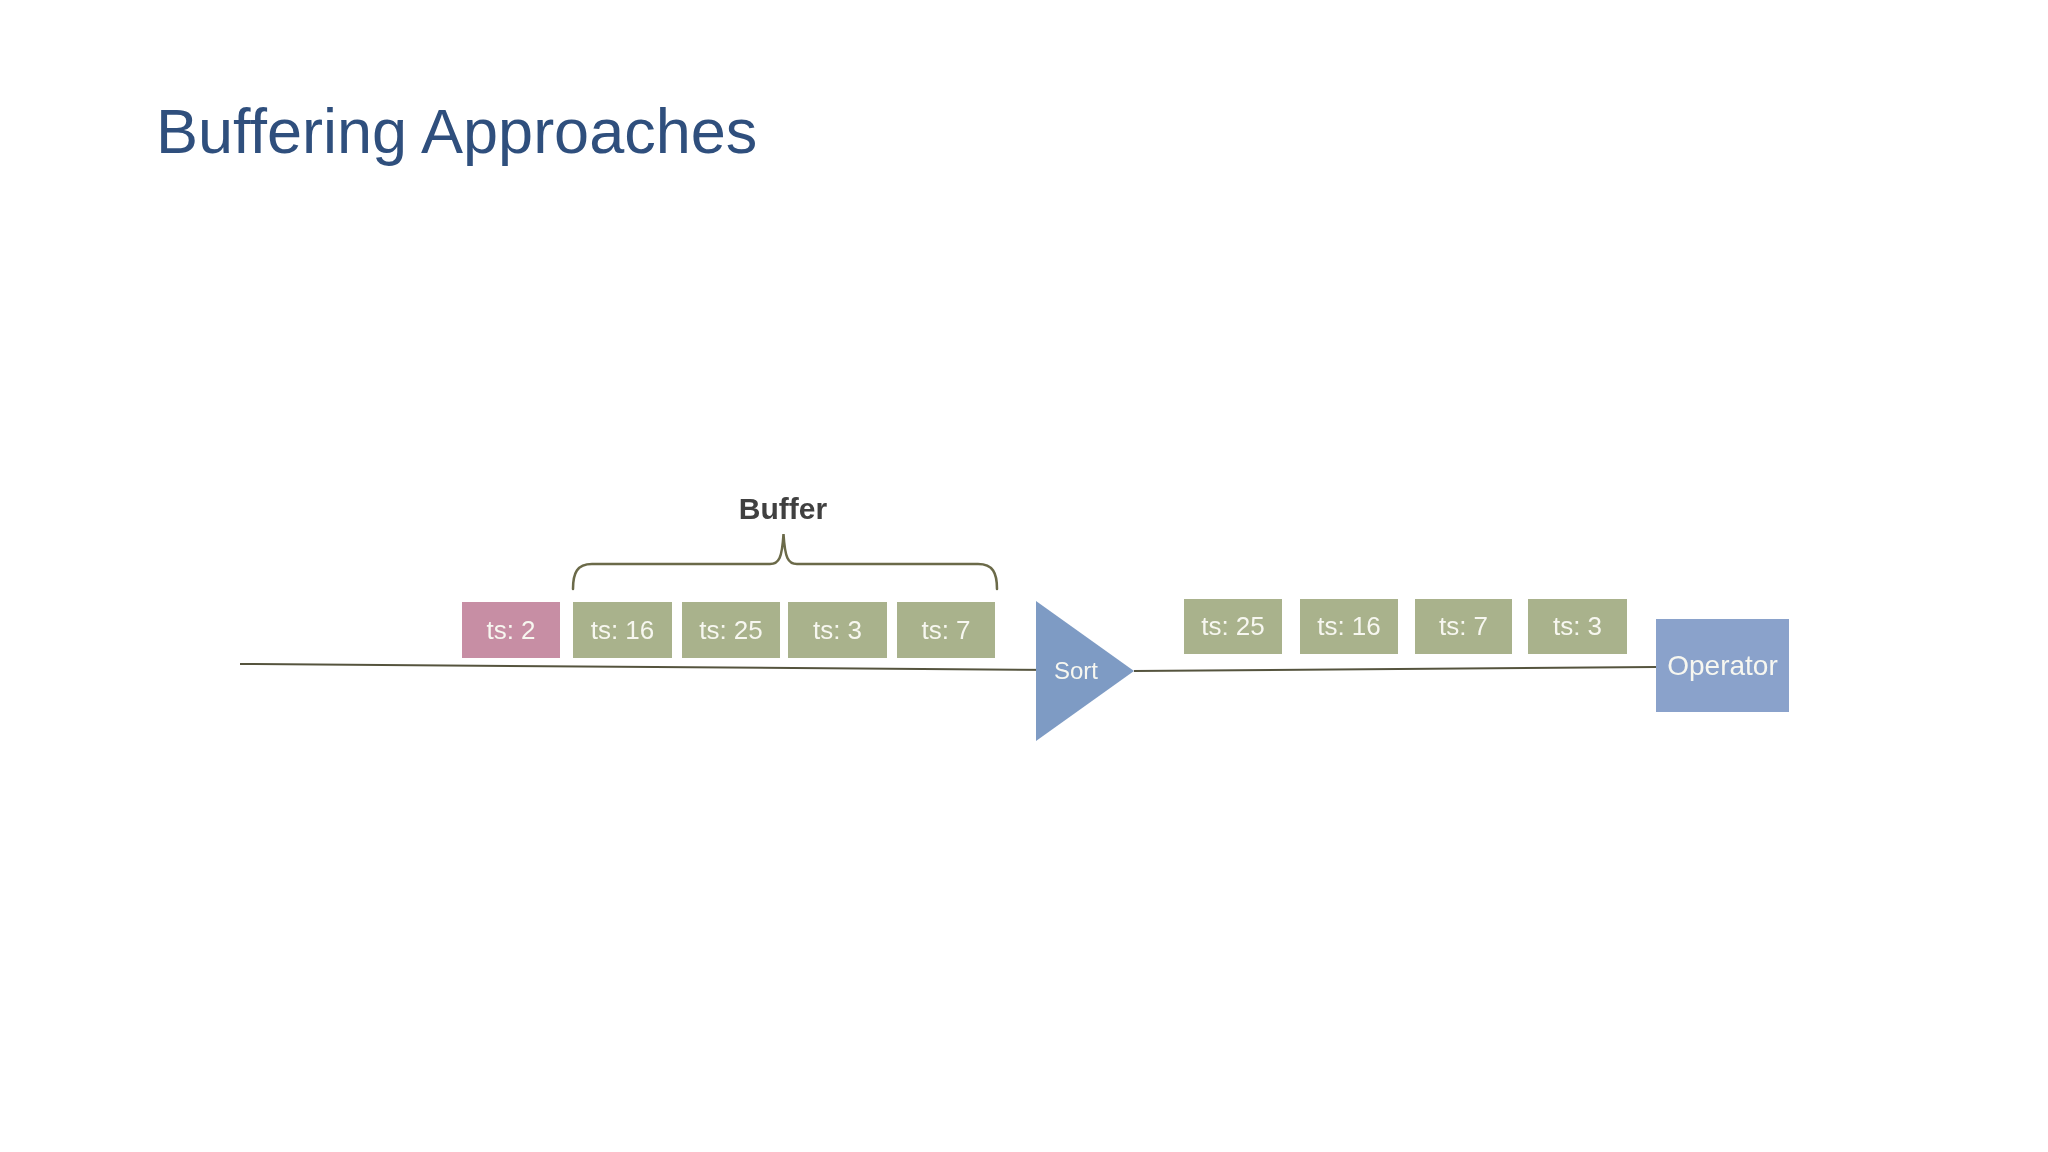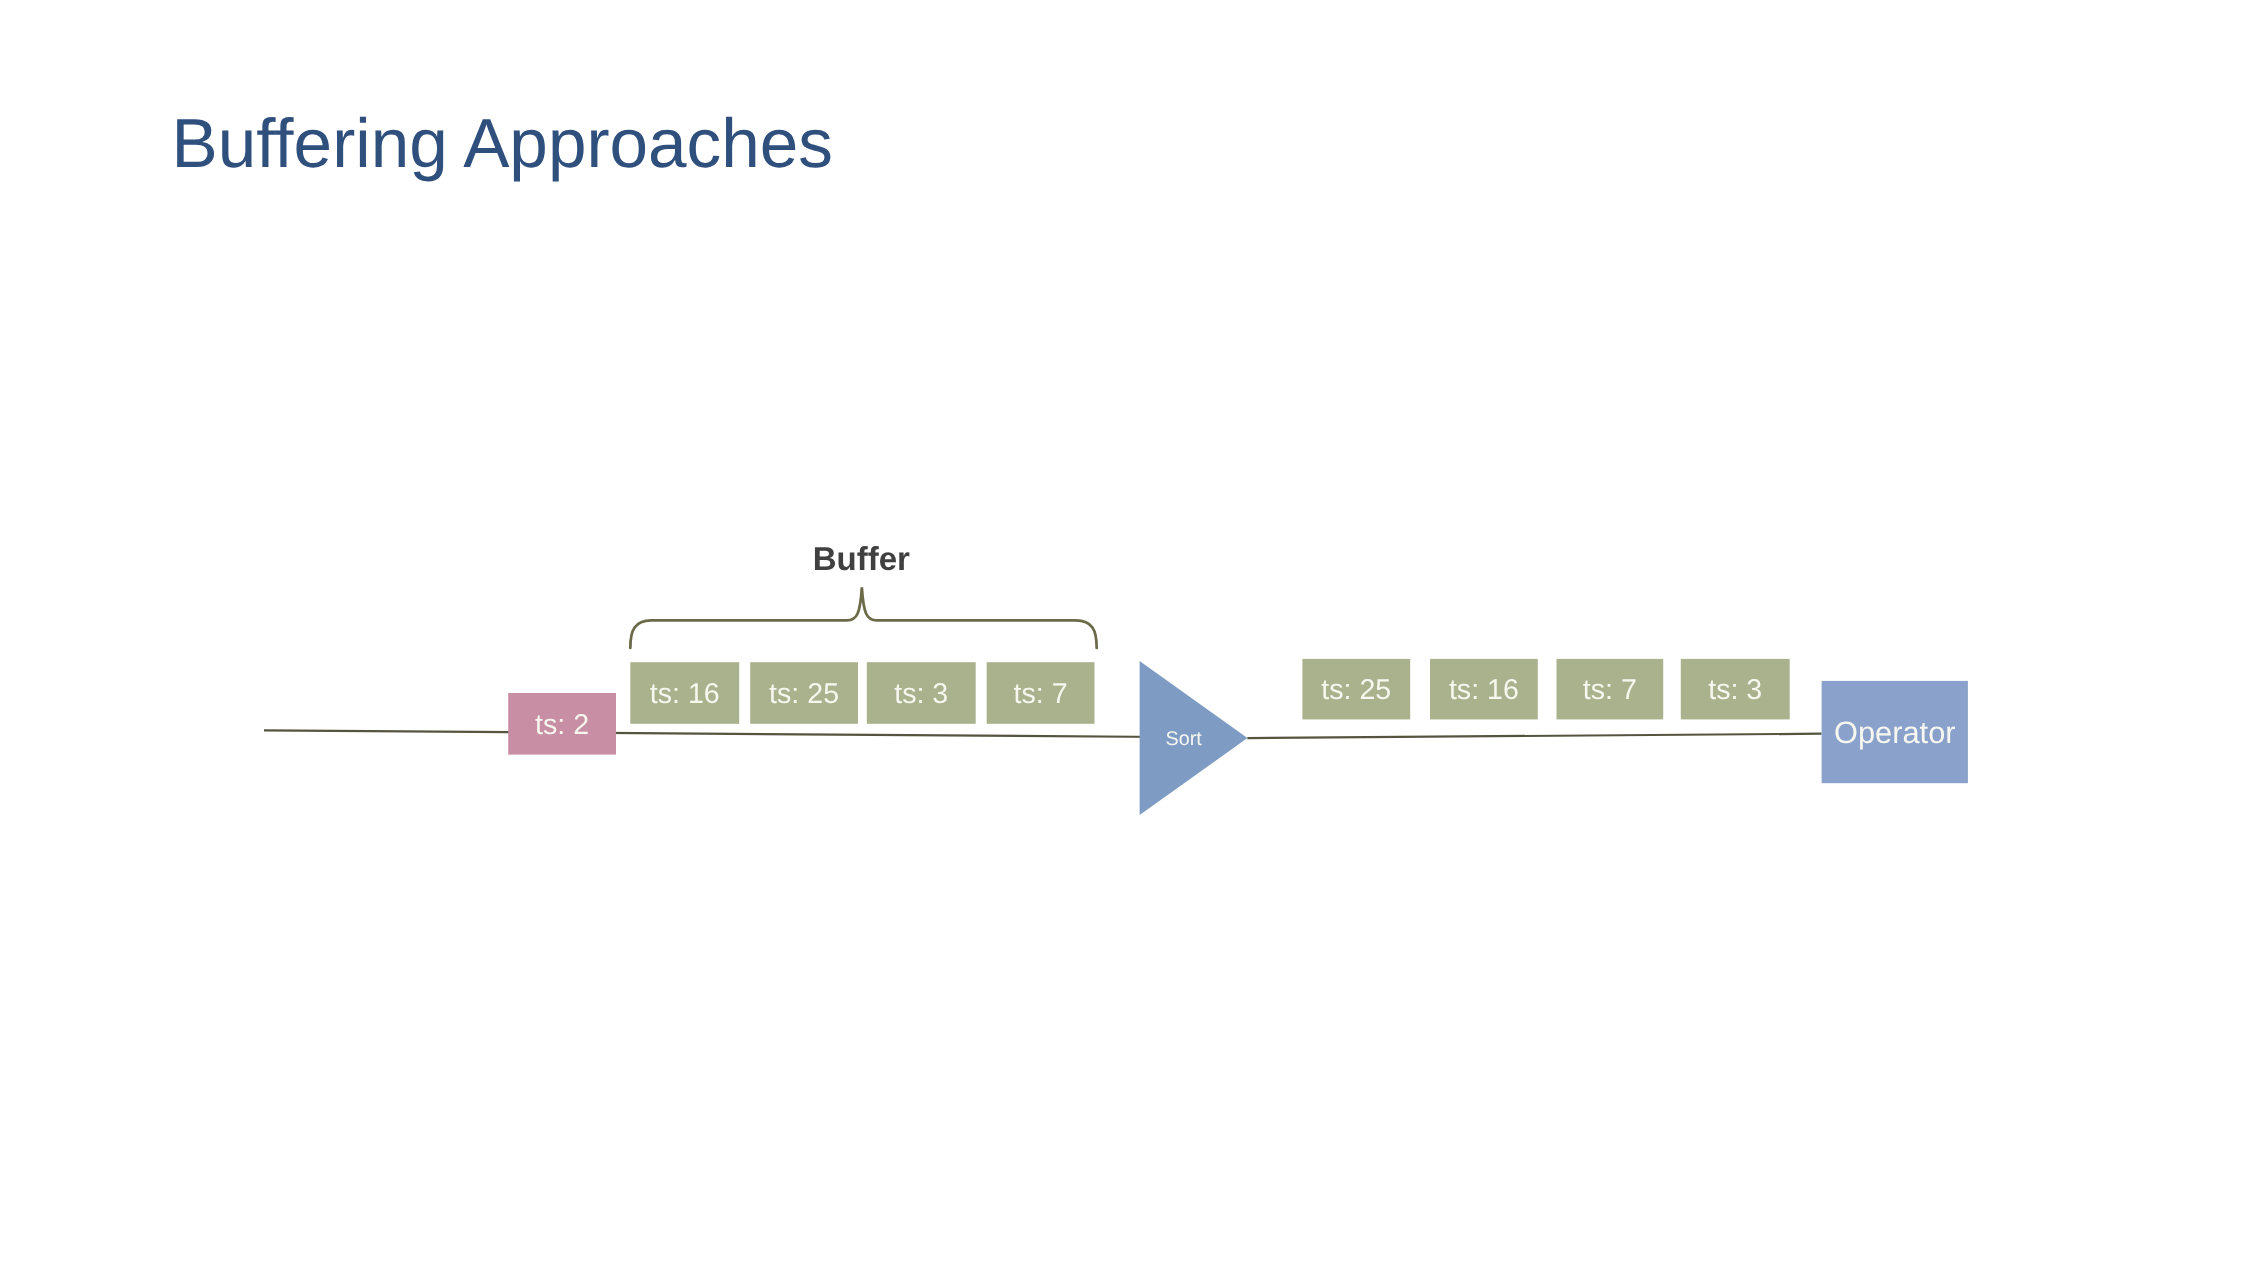--- a/index.html
+++ b/index.html
@@ -57,21 +57,21 @@
   }
   .tsbox.right-row { top: 599px; height: 55px; }
   .tsbox.green { background: var(--box-green, #a9b28c); }
   .tsbox.pink  { background: var(--box-pink, #c78ea4); }
   .sort-label {
     position: absolute;
     left: 1036px;
     top: 658px;
     width: 80px;
     text-align: center;
-    font-size: 18px;
+    font-size: 24px;
     line-height: 26px;
     color: var(--box-text, #f7f7f0);
   }
   .operator-box {
     position: absolute;
     left: 1656px;
     top: 619px;
     width: 133px;
     height: 93px;
     background: var(--operator-blue, #8aa2cb);
@@ -101,21 +101,21 @@
 
   <div class="buffer-label">Buffer</div>
 
   <svg class="diagram-svg" viewBox="0 0 2048 1152">
     <line x1="240" y1="664" x2="1060" y2="670" style="stroke: var(--line-olive, #55543e); stroke-width: 2;"></line>
     <line x1="1134" y1="671" x2="1656" y2="667" style="stroke: var(--line-olive, #55543e); stroke-width: 2;"></line>
     <path d="M 573 589 C 573 573 577 564 592 564 L 770 564 C 779 564 782 558 783.5 534 C 785 558 788 564 797 564 L 978 564 C 993 564 997 573 997 589" style="fill: none; stroke: var(--brace-olive, #6b6a49); stroke-width: 2.5; stroke-linecap: round;"></path>
     <polygon points="1036,601 1036,741 1134,671" style="fill: var(--shape-blue, #7e9bc4);"></polygon>
   </svg>
 
-  <div class="tsbox pink" style="left:462px; width:98px;margin-top:28px;">ts: 2</div>
+  <div class="tsbox pink" style="left:462px; width:98px;">ts: 2</div>
   <div class="tsbox green" style="left:573px; width:99px;">ts: 16</div>
   <div class="tsbox green" style="left:682px; width:98px;">ts: 25</div>
   <div class="tsbox green" style="left:788px; width:99px;">ts: 3</div>
   <div class="tsbox green" style="left:897px; width:98px;">ts: 7</div>
 
   <div class="sort-label">Sort</div>
 
   <div class="tsbox green right-row" style="left:1184px; width:98px;">ts: 25</div>
   <div class="tsbox green right-row" style="left:1300px; width:98px;">ts: 16</div>
   <div class="tsbox green right-row" style="left:1415px; width:97px;">ts: 7</div>

